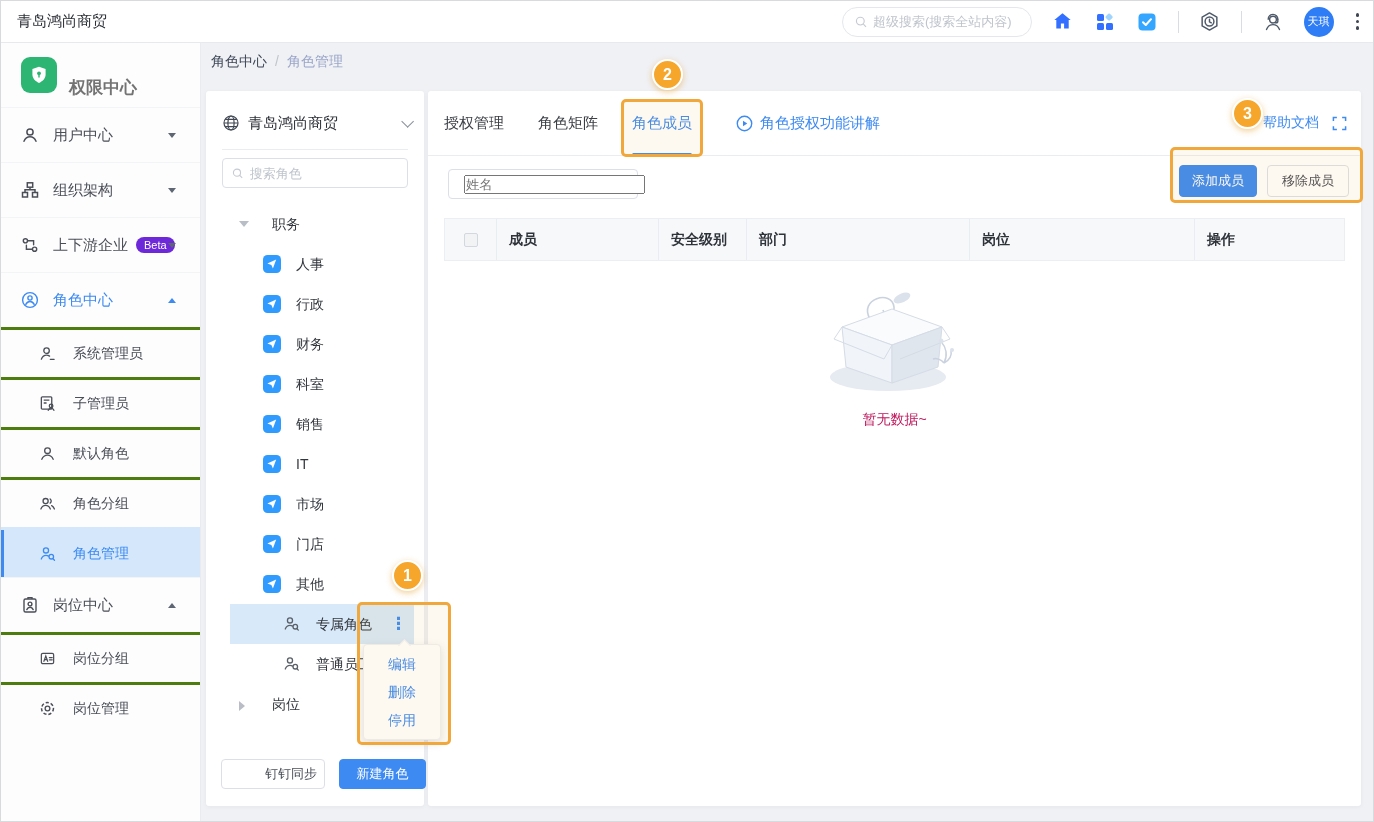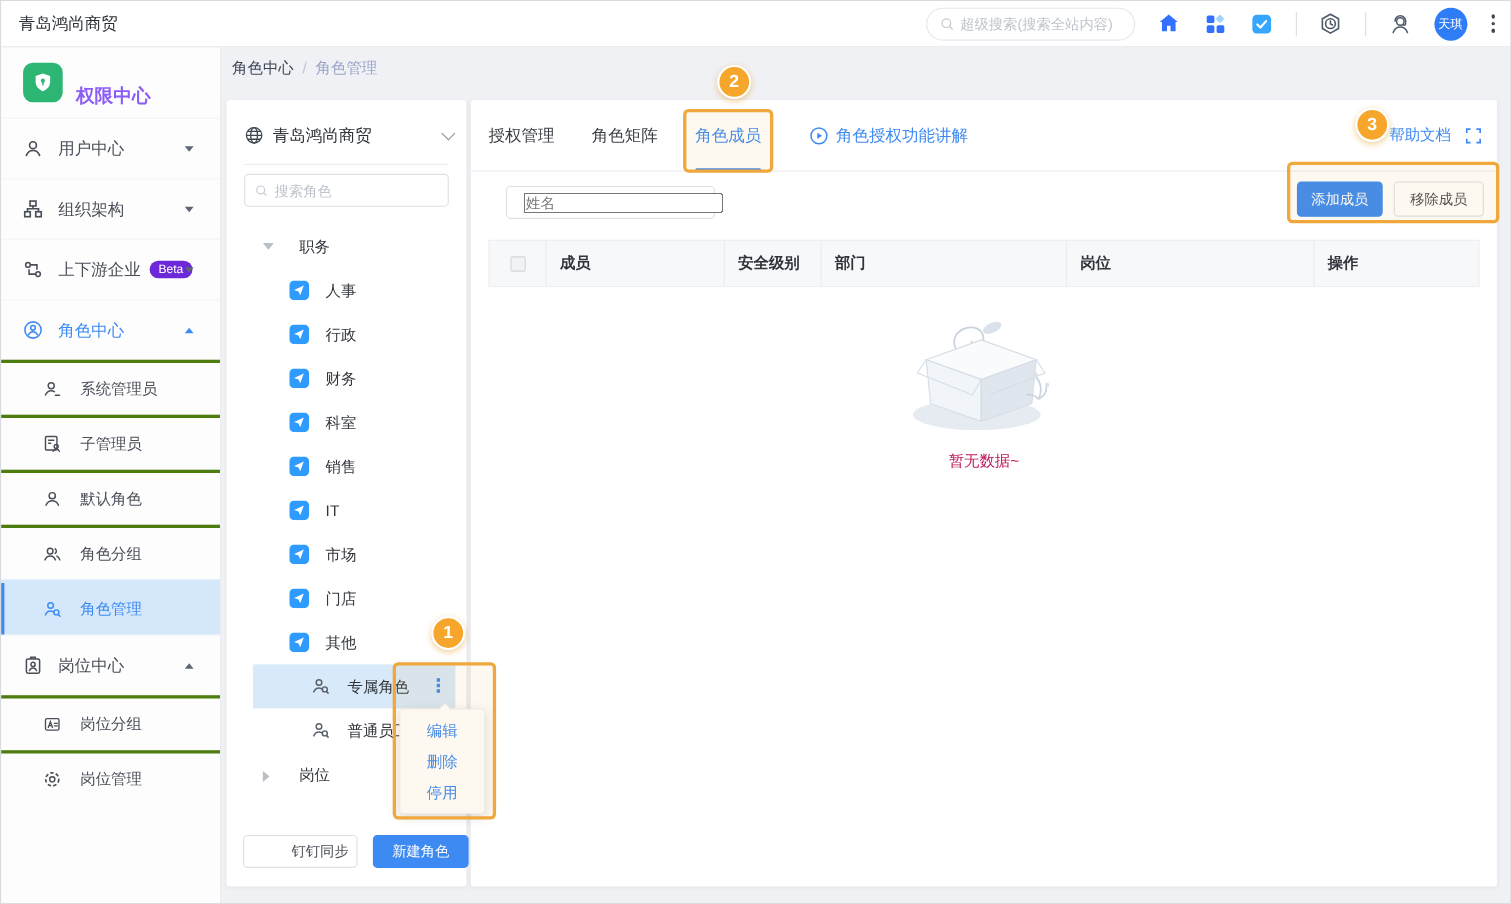--- a/index.html
+++ b/index.html
@@ -20,21 +20,21 @@
             font-size:11px; display:flex; align-items:center; justify-content:center; }
   .vdots-top { display:flex; flex-direction:column; gap:3px; padding:2px; cursor:pointer; }
   .vdots-top i { width:3.5px; height:3.5px; border-radius:50%; background:#3F4652; }
 
   
   .sidebar { position:absolute; left:0; top:42px; width:200px; height:780px; background:#FDFDFE;
              border-right:1px solid #EAEBEF; z-index:4; }
   .app-head { height:64px; display:flex; align-items:center; gap:12px; padding-left:20px; }
   .app-badge { width:36px; height:36px; border-radius:9px; background:#2CB573;
                display:flex; align-items:center; justify-content:center; }
-  .app-title { font-size:17px; font-weight:600; color:#8b5cf6;margin-top:24px; }
+  .app-title { font-size:17px; font-weight:600; color:#737373;margin-top:24px; }
   .nav-item { position:relative; height:55px; display:flex; align-items:center; gap:14px;
               padding-left:20px; border-top:1px solid #F3F4F6; color:#4A4E57; font-size:15px; cursor:pointer; }
   .nav-item .lbl { color:#4A4E57; }
   .nav-item.blue, .nav-item.blue .lbl { color:#3D8AF2; }
   .sub-item { position:relative; height:50px; display:flex; align-items:center; gap:17px;
               padding-left:38px; border-top:3px solid #4d7c0f; color:#4A4E57; font-size:14px; cursor:pointer; }
   .sub-item.selected { background:#D5E8FB; border-top-color:#D5E8FB; }
   .sub-item.selected::before { content:""; position:absolute; left:0; top:0; bottom:0; width:3px; background:#3D8AF2; }
   .sub-item.selected, .sub-item.selected .lbl { color:#3D8AF2; }
   .exp { position:absolute; right:24px; width:0; height:0; }
@@ -93,21 +93,21 @@
               padding:0 14px 0 16px; border-bottom:1px solid #EBECEF; }
   .tab { position:relative; height:65px; display:flex; align-items:center; font-size:15px;
          color:#3B3F45; margin-right:34px; cursor:pointer; }
   .tab.active { color:#3D8AF2; }
   .tab.active::after { content:""; position:absolute; left:0; right:0; bottom:0; height:3px;
          background:#3D8AF2; border-radius:2px; }
   .video-link { display:flex; align-items:center; gap:7px; color:#3D8AF2; font-size:15px;
          margin-left:10px; cursor:pointer; }
   .help-area { margin-left:auto; display:flex; align-items:center; gap:13px; }
   .help-link { color:#3D8AF2; font-size:14px; cursor:pointer; }
-  .toolbar { position:absolute; top:66px; left:32px; right:12px; height:48px;
+  .toolbar { position:absolute; top:66px; left:20px; right:12px; height:48px;
              display:flex; align-items:center; }
   .name-search { width:190px; height:30px; margin-top:6px; border:1px solid #DCDFE6; border-radius:4px;
                  display:flex; align-items:center; gap:6px; padding:0 9px; }
   .toolbar-btns { margin-left:auto; display:flex; gap:10px; }
   .btn-add { width:78px; height:32px; background:#3D8AF2; border:1px solid #3D8AF2; color:#fff;
              border-radius:4px; font-size:13px; font-family:inherit; cursor:pointer; }
   .btn-remove { width:82px; height:32px; background:#fff; border:1px solid #DCDFE6; color:#4A4E57;
              border-radius:4px; font-size:13px; font-family:inherit; cursor:pointer; }
   .thead { position:absolute; top:127px; left:16px; right:16px; height:43px; display:flex;
            background:#F7F8FA; border:1px solid #EBEEF3; }

